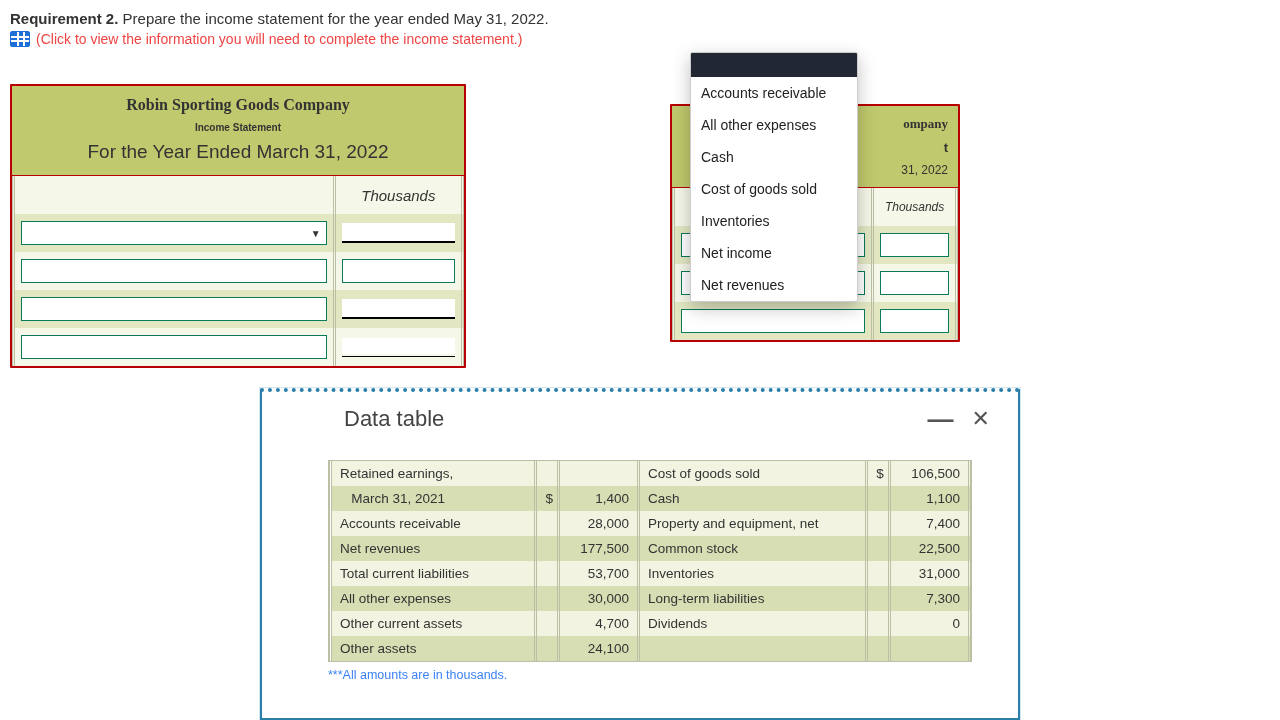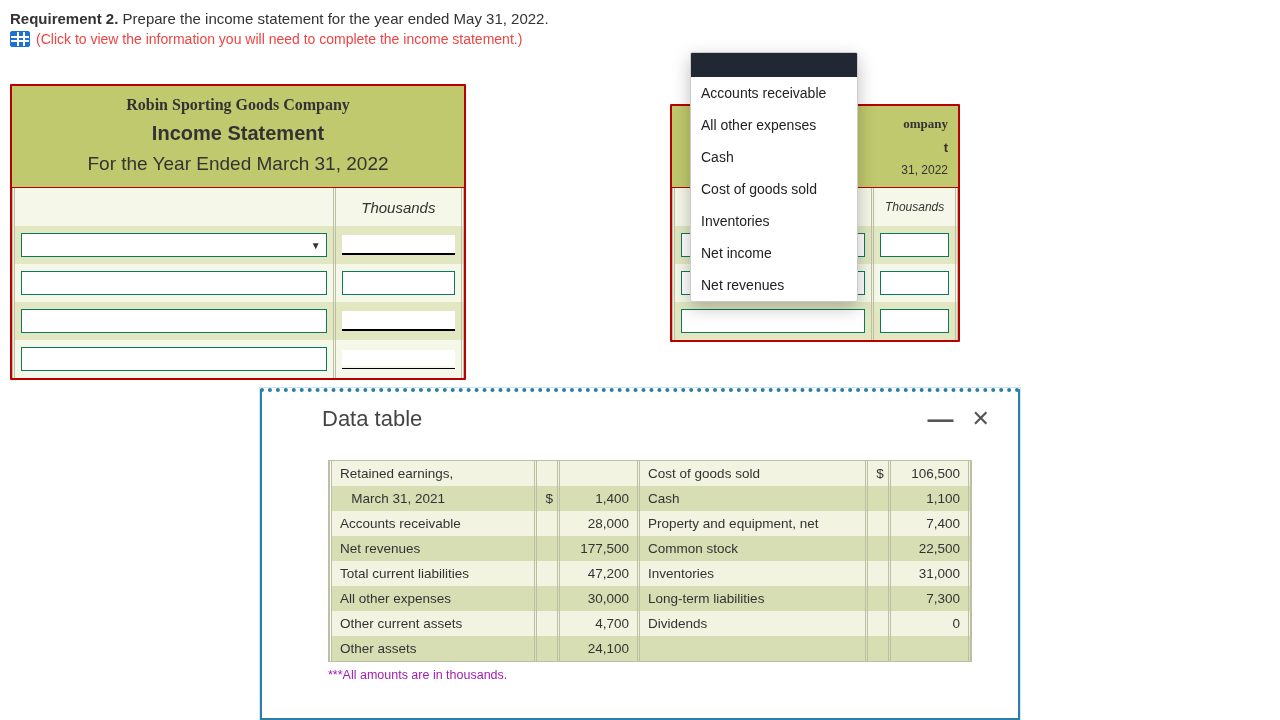--- a/index.html
+++ b/index.html
@@ -10,21 +10,21 @@
     .link-row { display: flex; align-items: center; gap: 6px; margin-bottom: 6px; }
     .table-icon { width: 20px; height: 16px; background: #1e6fd6; border: 1px solid #1e6fd6; display: inline-block; position: relative; border-radius: 2px; }
     .table-icon::before, .table-icon::after { content:""; position:absolute; background:#fff; }
     .table-icon::before { top:4px; left:0; right:0; height:2px; box-shadow: 0 4px 0 #fff; }
     .table-icon::after { top:0; bottom:0; left:6px; width:2px; box-shadow: 6px 0 0 #fff; }
     .link-text { color: #ef4444; font-size: 14px; }
     
     .is-widget { position: absolute; left: 10px; top: 84px; width: 456px; border: 2px solid #b80000; border-radius:1px; }
     .is-header { background: #c0c96d; text-align: center; padding: 10px 6px 12px; border-bottom:1px solid #b80000;}
     .is-header .h1 { font-weight: 700; font-size: 16px; margin-bottom:8px;font-family:Liberation Serif, serif;}
-    .is-header .h2 { font-weight: 700; font-size: 20px; margin-bottom:8px;}
+    .is-header .h2 { font-weight: 700; font-size: 10px; margin-bottom:8px;}
     .is-header .h3 { font-size: 19px; }
     .is-body { background:#eef1db; border-top:0; }
     table.is-tbl { border-collapse: collapse; width:100%; table-layout: fixed; }
     table.is-tbl td { border-left:3px double #bdbfa4; border-right:3px double #bdbfa4; padding:4px 6px; height:38px; vertical-align: middle;}
     .col-label { width:300px;}
     .col-val { width:120px;}
     .thhead { background:#e2e7c2; font-style: italic; text-align:center; font-size:15px;}
     .stripe0 td { background:#f5f7e8;}
     .stripe1 td { background:#e2e7c2;}
     .field, .sel { width:100%; height:24px; background:#fff; border:1px solid #0a7a5c; }
@@ -39,32 +39,32 @@
     .is-widget.right .col-label{width:190px;}
     .is-widget.right .col-val{width:80px;}
     .right-notes { position:absolute; left:670px; top:112px; font-size:12px; color:#555; line-height:1.4; width:290px;}
     .right-notes .green { color:#008a00;}
     
     .popover { position:absolute; left:690px; top:52px; width:168px; background:#fff; border:1px solid #ccc; box-shadow:0 6px 18px rgba(0,0,0,.25); border-radius:2px; overflow:hidden; z-index: 20;}
     .popover .hdr { height:24px; background:#222833;}
     .popover .opt { padding:8px 10px; font-size:14px; color:#222; cursor:pointer; }
     
     .dt { position:absolute; left:260px; top:388px; width:760px; height:332px; background:#fff; border:2px solid #2a7ea8; border-top:4px dotted #2a7ea8; box-shadow:0 0 0 1px #cfe7f2; z-index:30;}
-    .dt-title-row { display:flex; align-items:flex-start; justify-content:space-between; padding:14px 28px 8px 60px;}
+    .dt-title-row { display:flex; align-items:flex-start; justify-content:space-between; padding:14px 28px 8px 82px;}
     .dt-title { font-size:22px; color:#444;}
     .dt-ctrls { display:flex; gap:18px; align-items:center;}
     .dt-min { font-size:26px; font-weight:700; color:#555; line-height:0.4; cursor:pointer;}
     .dt-close { font-size:22px; color:#555; cursor:pointer; font-weight:400;}
     .dt-body { margin:20px 46px 0 66px; border:1px solid #bdbfa4;}
     table.data { width:100%; border-collapse:collapse; table-layout:fixed; font-size:13.5px;}
     table.data td { border-left:3px double #bdbfa4; border-right:3px double #bdbfa4; padding:5px 8px; height:20px;}
     table.data tr:nth-child(odd) td { background:#f2f4e1;}
     table.data tr:nth-child(even) td { background:#d7deb3;}
     .num { text-align:right;}
-    .footnote { margin:6px 12px 0 66px; font-size:12.5px; color:#a21caf;}
+    .footnote { margin:6px 12px 0 66px; font-size:12.5px; color:#3b82f6;}
   </style>
 </head>
 <body>
 
 <div class="req">
   <div class="req-head">
     <b>Requirement 2.</b>
     <span>Prepare the income statement for the year ended May 31, 2022.</span>
   </div>
   <div class="link-row">
@@ -226,21 +226,21 @@
             <td>Net revenues</td>
             <td class="num"></td>
             <td class="num">177,500</td>
             <td>Common stock</td>
             <td class="num"></td>
             <td class="num">22,500</td>
           </tr>
           <tr>
             <td>Total current liabilities</td>
             <td class="num"></td>
-            <td class="num">47,200</td>
+            <td class="num">53,700</td>
             <td>Inventories</td>
             <td class="num"></td>
             <td class="num">31,000</td>
           </tr>
           <tr>
             <td>All other expenses</td>
             <td class="num"></td>
             <td class="num">30,000</td>
             <td>Long-term liabilities</td>
             <td class="num"></td>

